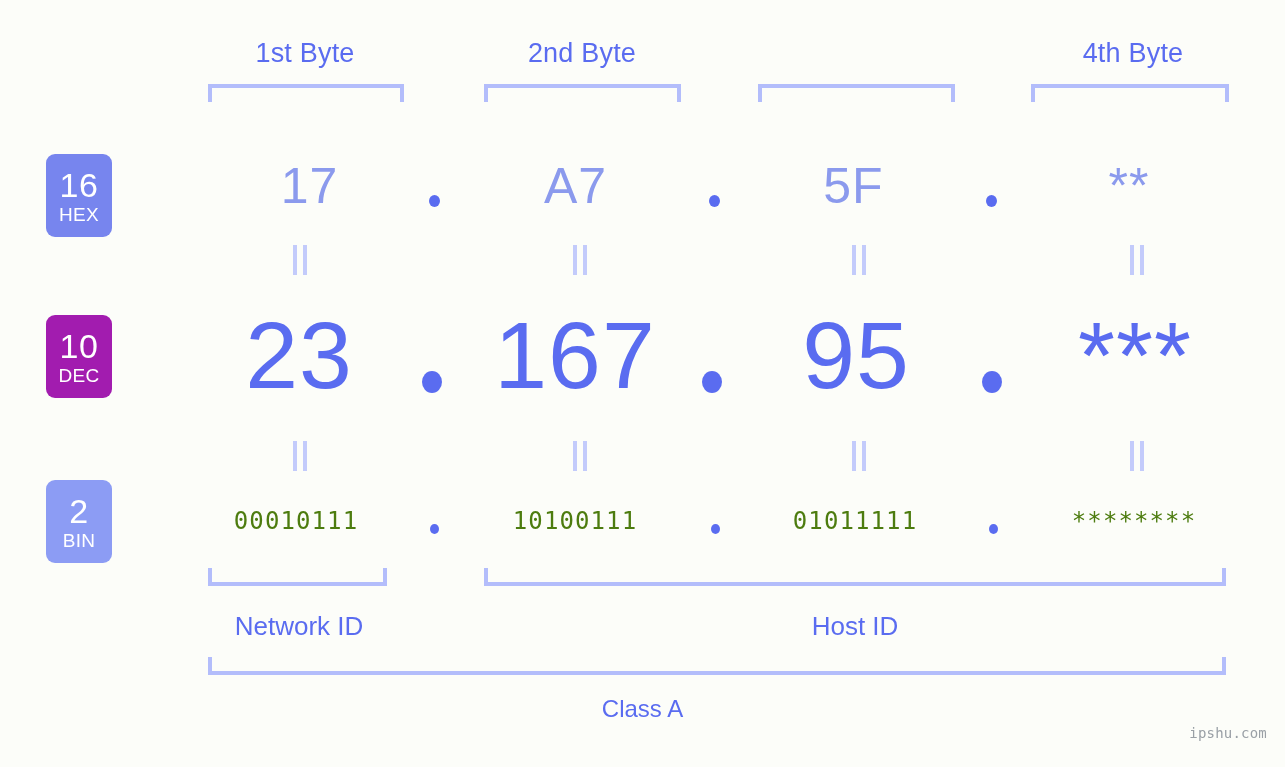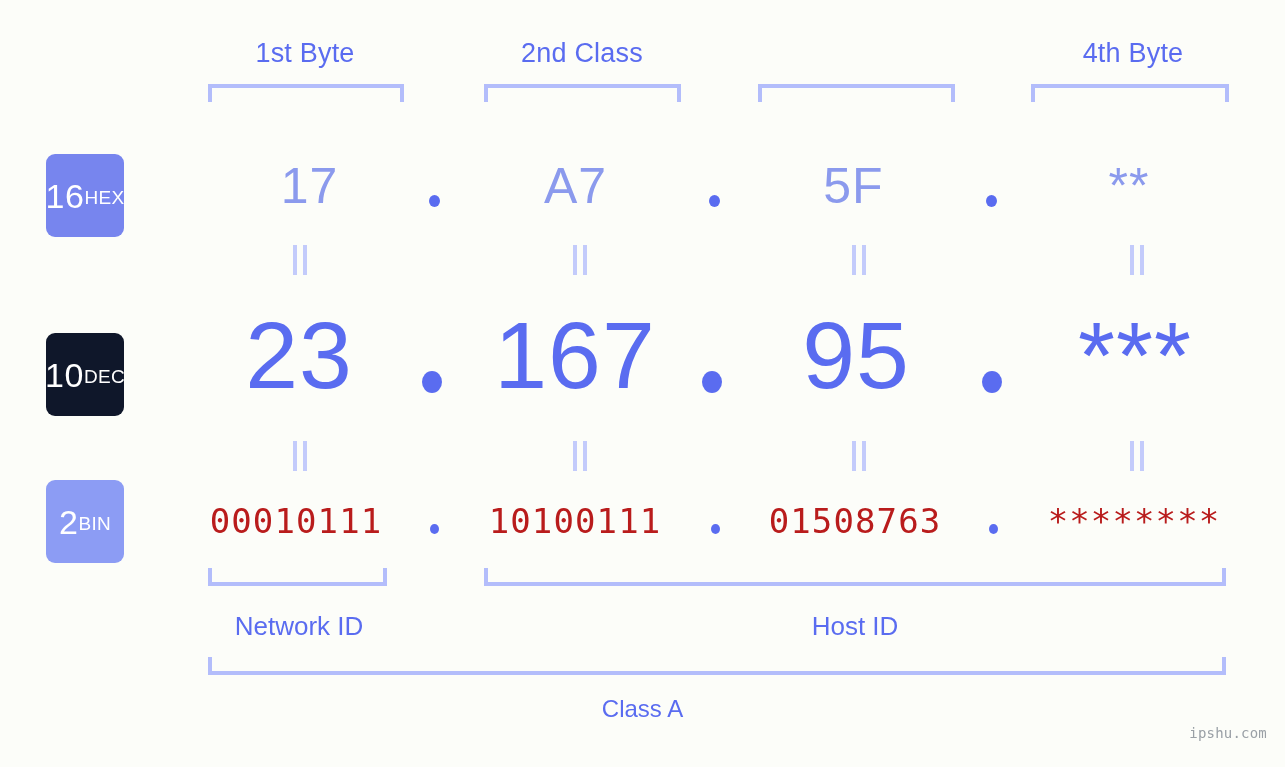--- a/index.html
+++ b/index.html
@@ -49,43 +49,43 @@
     border-bottom-width: 4px;
     border-left-width: 4px;
     border-right-width: 4px;
     border-top: none;
   }
 
   
   .badge {
     position: absolute;
     left: 46px;
-    width: 78px;
+    width: 66px;
     height: 83px;
     border-radius: 9px;
     color: #ffffff;
     display: flex;
-    flex-direction: row;
+    flex-direction: column;
     align-items: center;
     justify-content: center;
     line-height: 1;
   }
   .badge .num {
     font-size: 34px;
     font-weight: 400;
     letter-spacing: 0.5px;
   }
   .badge .nm {
     font-size: 19px;
     font-weight: 400;
     margin-top: 3px;
     letter-spacing: 0.3px;
   }
   .badge-hex { top: 154px; background: #7785ee; }
-  .badge-dec { top: 333px; background: #0f172a; }
+  .badge-dec { top: 315px; background: #a21caf; }
   .badge-bin { top: 480px; background: #8c9cf4; }
 
   
   .cell {
     position: absolute;
     text-align: center;
     white-space: nowrap;
     line-height: 1;
   }
 
@@ -103,22 +103,22 @@
     line-height: 110px;
     font-size: 95px;
     color: #5a6cf0;
     letter-spacing: 1px;
   }
   .row-bin .cell {
     top: 496px;
     height: 50px;
     line-height: 50px;
     font-family: "DejaVu Sans Mono", monospace;
-    font-size: 34px;
-    color: #b91c1c;
+    font-size: 24px;
+    color: #4d7c0f;
     letter-spacing: 1.1px;
   }
 
   
   .dot {
     position: absolute;
     background: #5a6cf0;
     border-radius: 50%;
   }
   .dot-hex { width: 11px; height: 12px; top: 195px; }
@@ -178,21 +178,21 @@
     white-space: nowrap;
     margin-top: 11px;
   }
 </style>
 </head>
 <body>
 
 <div id="stage">
 
   <div class="byte-label" style="left:190px;width:230px;">1st Byte</div>
-  <div class="byte-label" style="left:467px;width:230px;">2nd Class</div>
+  <div class="byte-label" style="left:467px;width:230px;">2nd Byte</div>
   <div class="byte-label" style="left:1018px;width:230px;">4th Byte</div>
 
   <div class="bracket down" style="left:208px;width:196px;top:84px;"></div>
   <div class="bracket down" style="left:484px;width:197px;top:84px;"></div>
   <div class="bracket down" style="left:758px;width:197px;top:84px;"></div>
   <div class="bracket down" style="left:1031px;width:198px;top:84px;"></div>
 
   <div class="badge badge-hex">
     <span class="num">16</span>
     <span class="nm">HEX</span>
@@ -260,21 +260,21 @@
   <div class="badge badge-bin">
     <span class="num">2</span>
     <span class="nm">BIN</span>
   </div>
 
   <div class="row-bin">
     <div class="cell" style="left:185px;width:222px;">00010111</div>
     <div class="dot dot-bin" style="left:430px;"></div>
     <div class="cell" style="left:464px;width:222px;">10100111</div>
     <div class="dot dot-bin" style="left:711px;"></div>
-    <div class="cell" style="left:744px;width:222px;">01508763</div>
+    <div class="cell" style="left:744px;width:222px;">01011111</div>
     <div class="dot dot-bin" style="left:989px;"></div>
     <div class="cell" style="left:1022px;width:224px;">********</div>
   </div>
 
   <div class="bracket up" style="left:208px;width:179px;top:568px;"></div>
   <div class="bracket up" style="left:484px;width:742px;top:568px;"></div>
 
   <div class="id-label" style="left:185px;width:228px;">Network ID</div>
   <div class="id-label" style="left:741px;width:228px;">Host ID</div>
 

